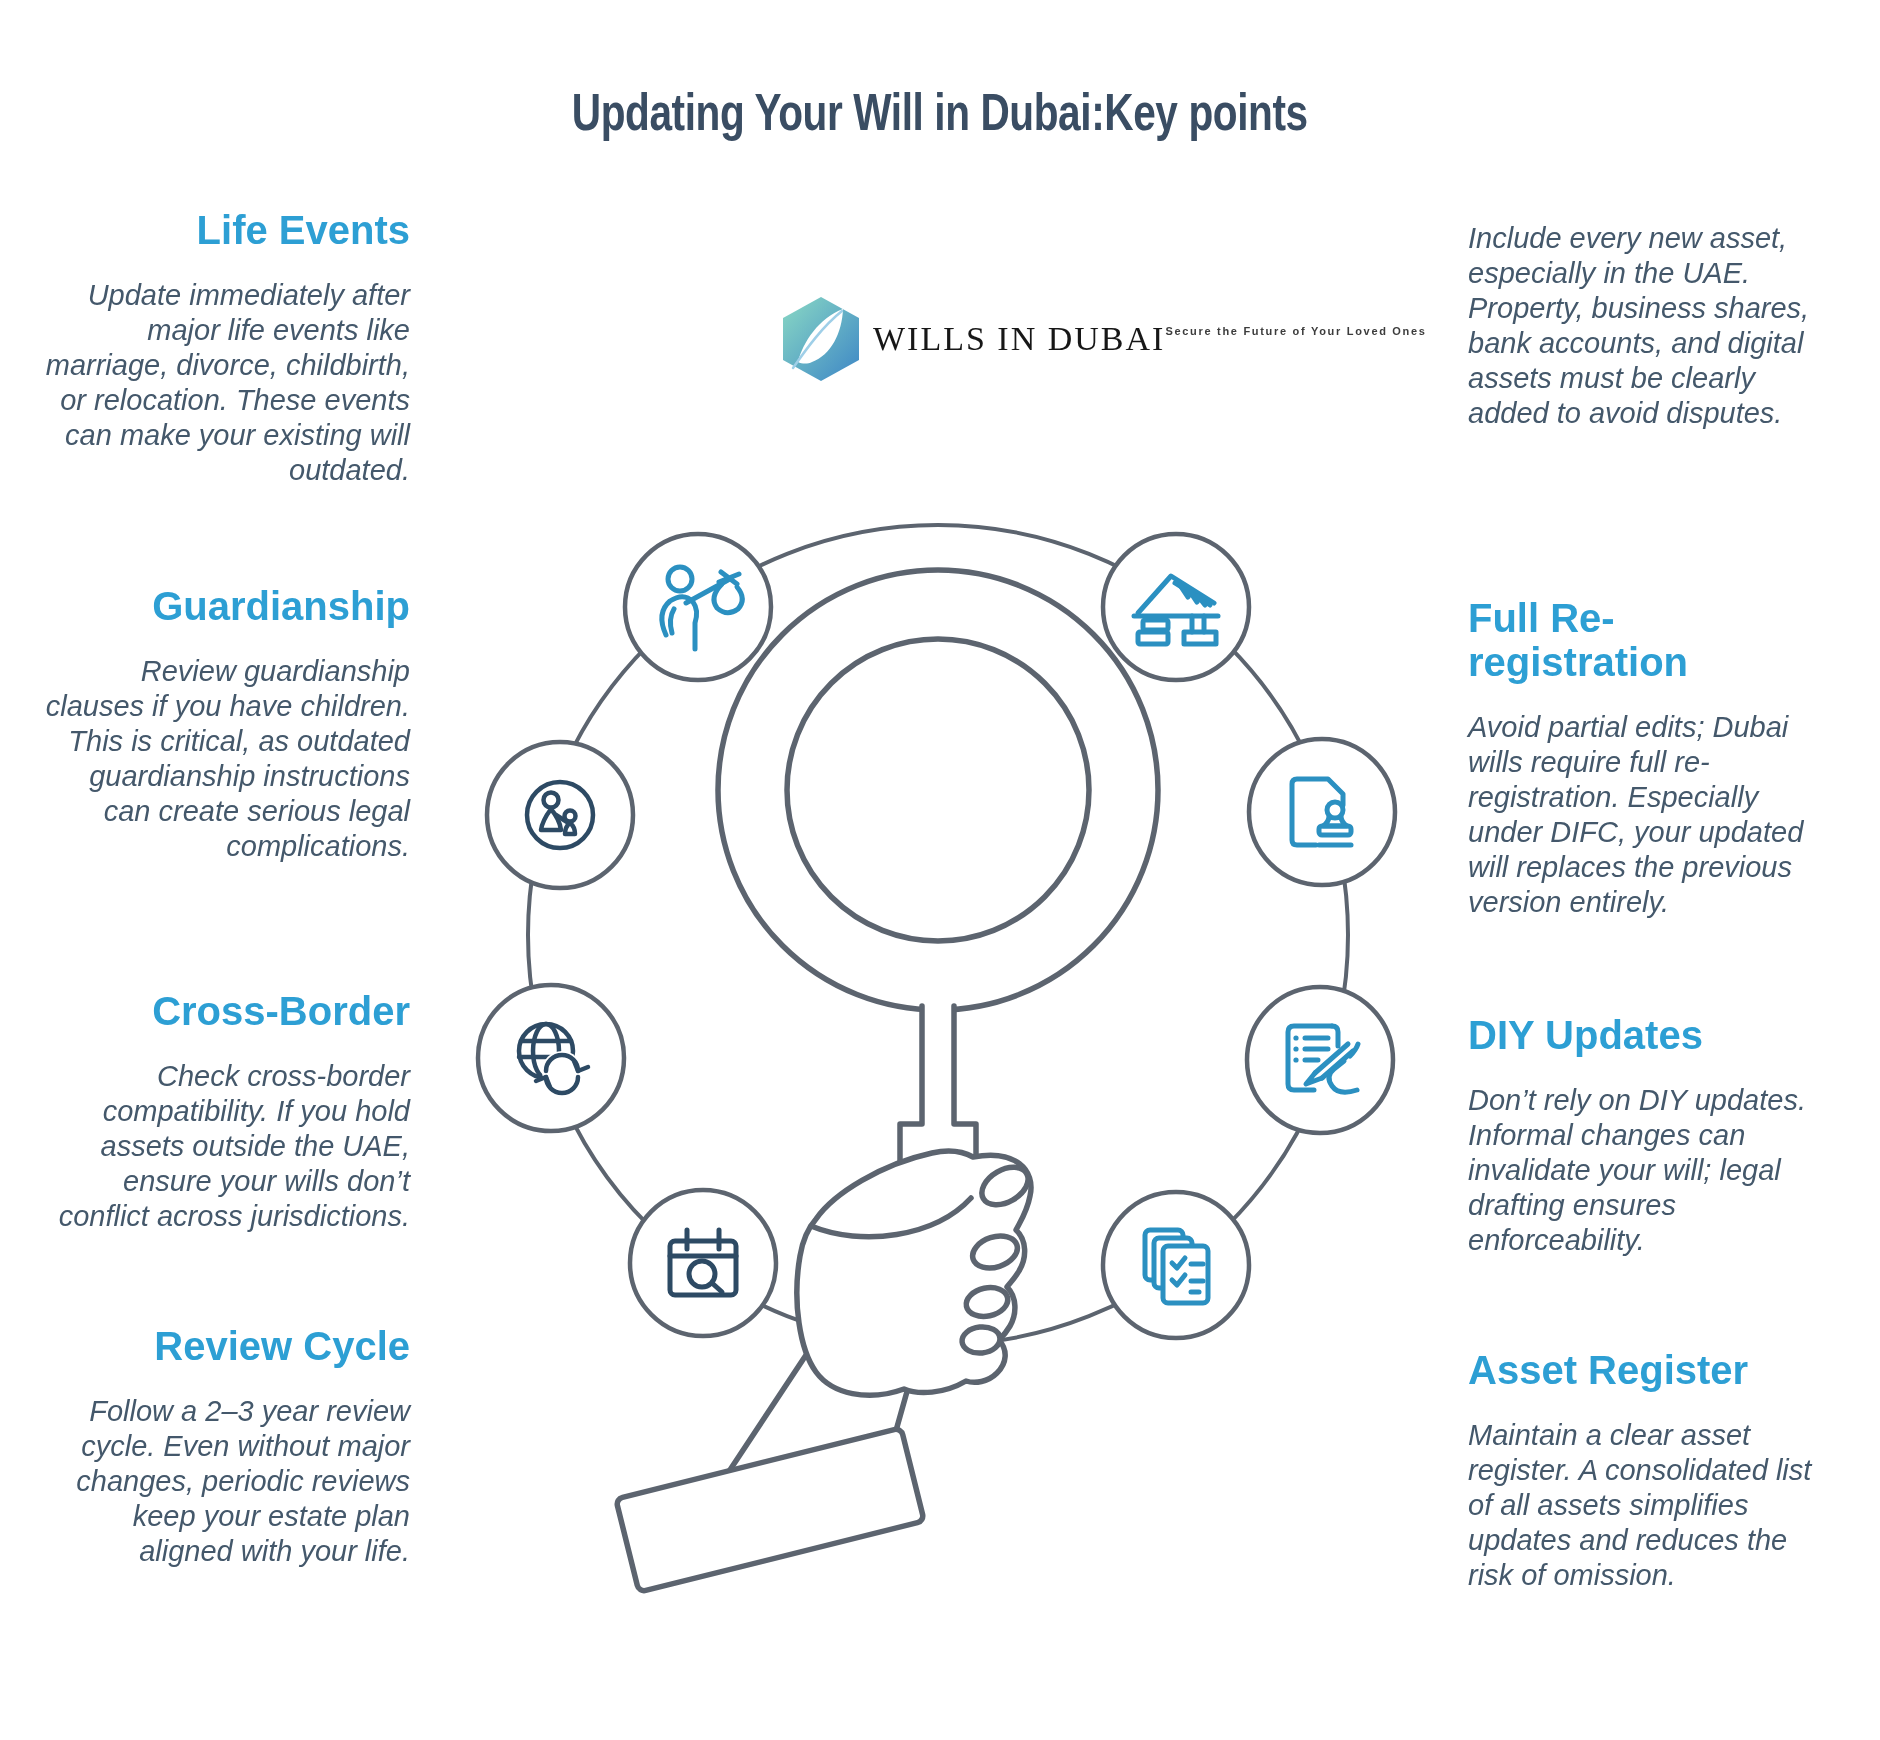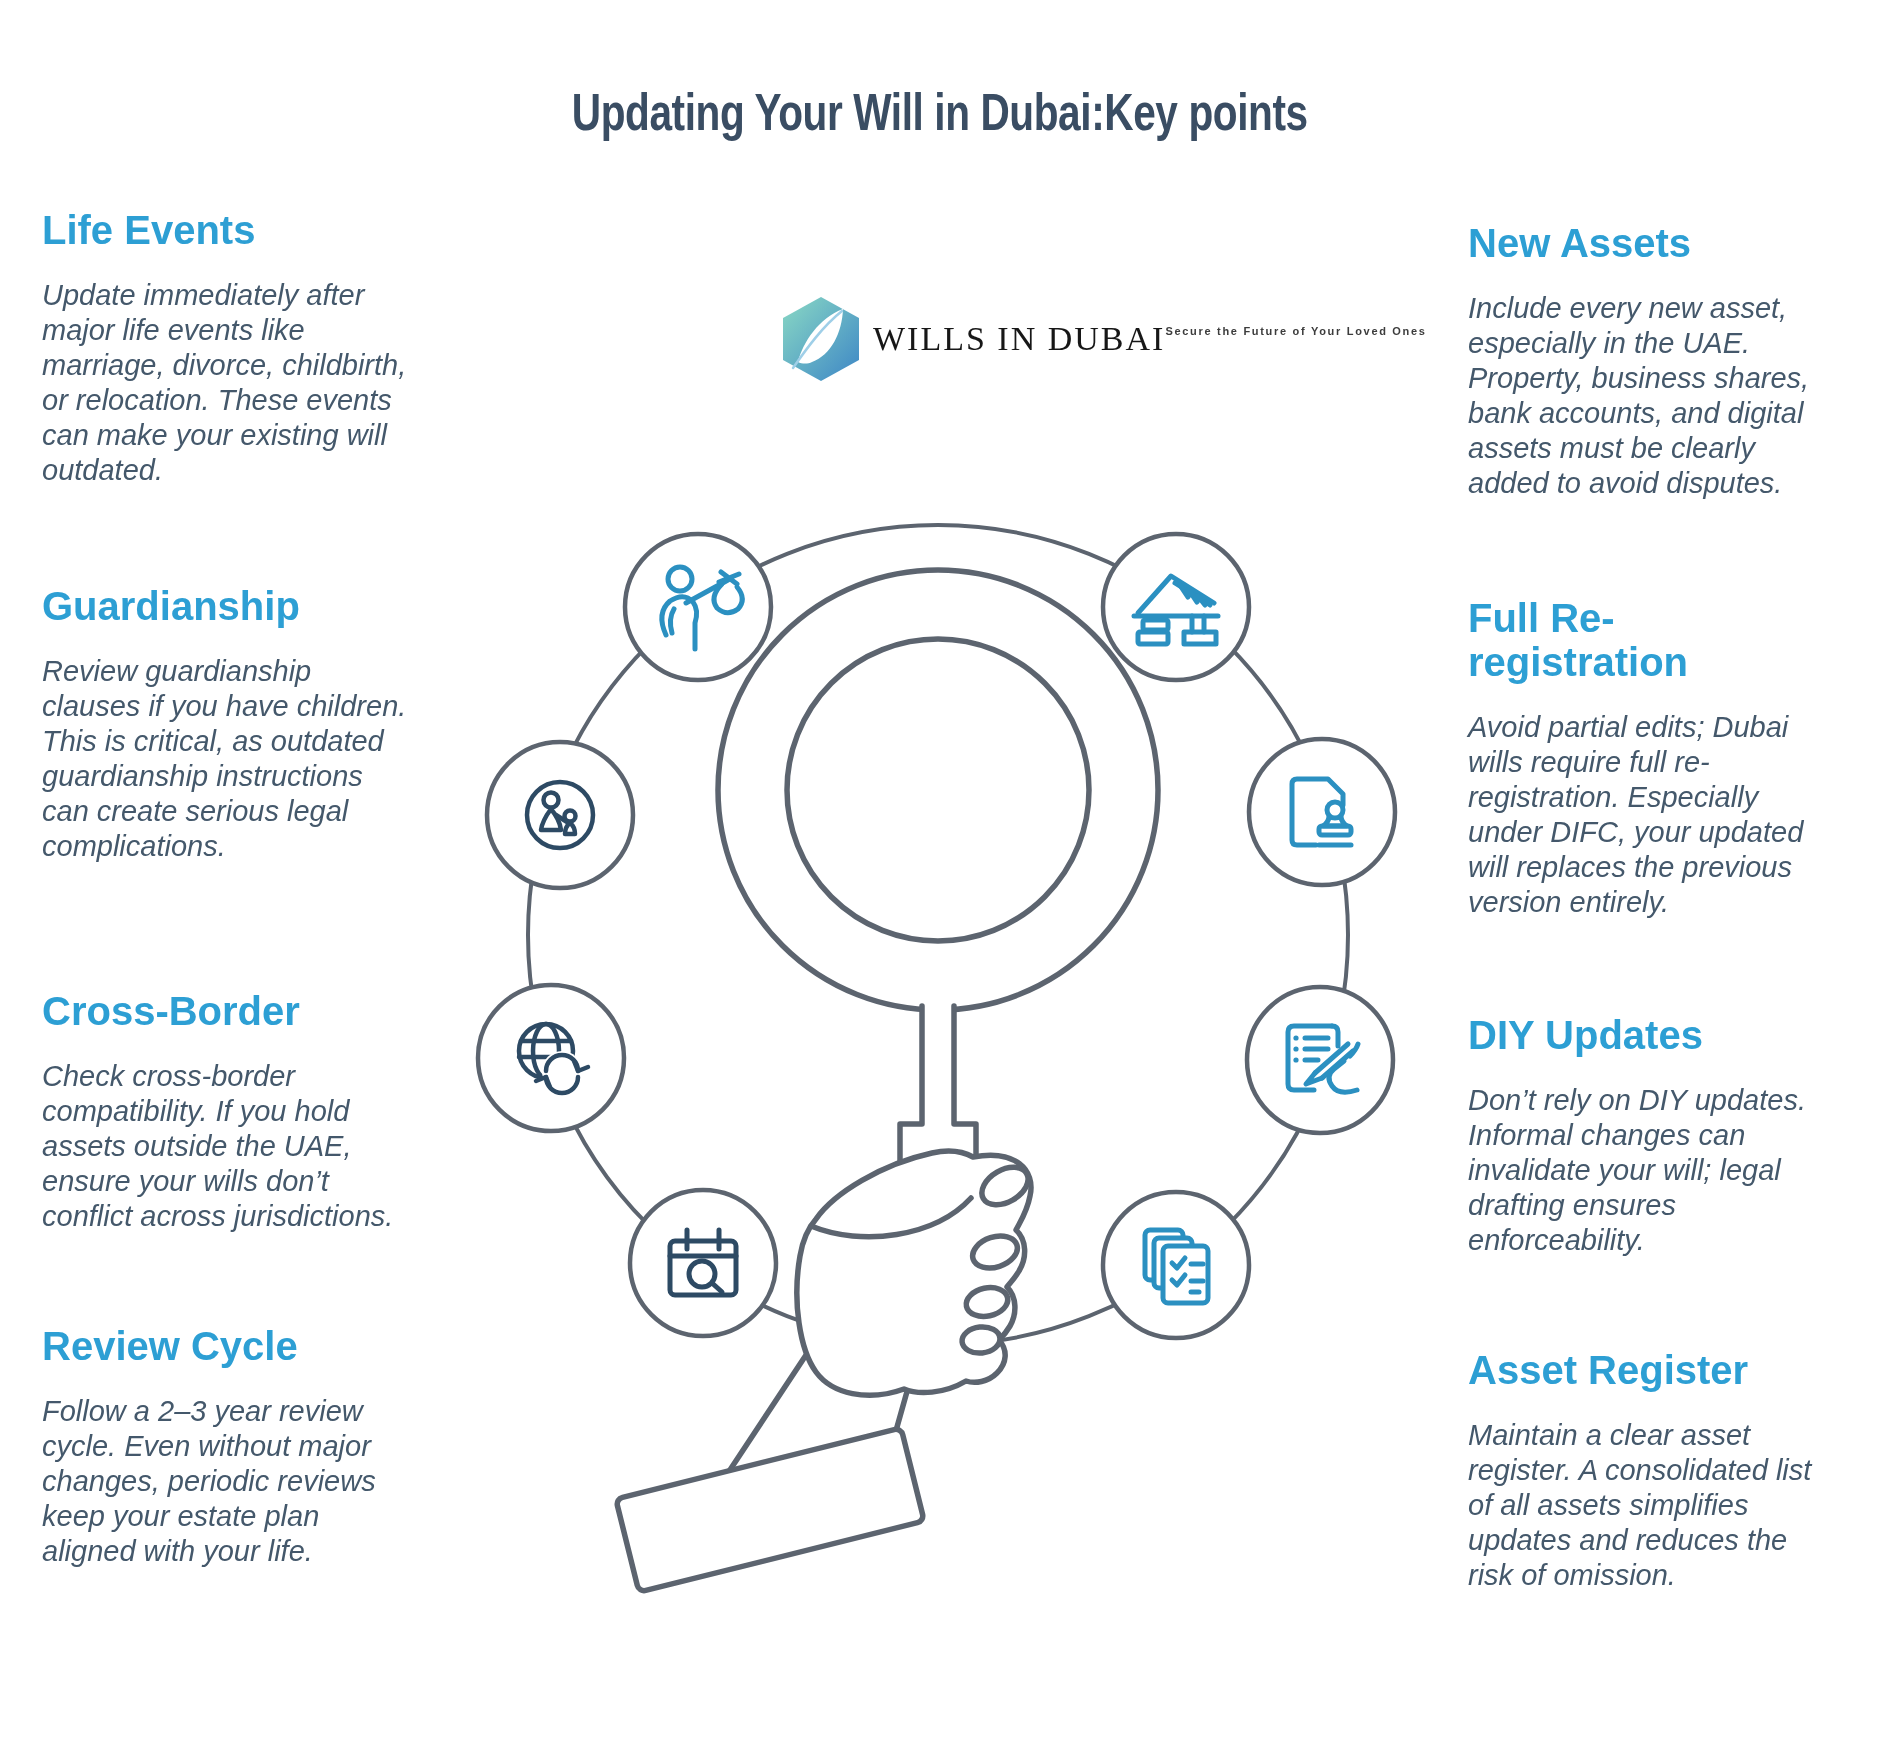--- a/index.html
+++ b/index.html
@@ -12,21 +12,21 @@
   .logo{position:absolute;left:781px;top:296px;display:flex;align-items:center;gap:12px;}
   .logo-text{display:flex;flex-direction:row;}
   .logo-name{font-family:"Liberation Serif",serif;font-size:34px;color:#171717;
              letter-spacing:2px;line-height:36px;white-space:nowrap;}
   .logo-tagline{font-size:11px;font-weight:700;color:#3c3c3c;letter-spacing:1.7px;
                 margin-top:4px;white-space:nowrap;}
   
   .sec{position:absolute;}
   .sec h2{margin:0 0 26px 0;color:#2d9fd4;font-size:40px;line-height:44px;font-weight:700;}
   .sec p{margin:0;color:#44586b;font-size:29px;line-height:35px;font-weight:400;font-style:italic;}
-  .sec.left{left:42px;width:368px;}
+  .sec.left{left:42px;width:368px;text-align:right;}
   .sec.right{left:1468px;width:392px;text-align:left;}
   .sec.right p{max-width:360px;}
   .ls1{top:208px}.ls2{top:584px}.ls3{top:989px}.ls4{top:1324px}
   .rs1{top:221px}.rs2{top:596px}.rs3{top:1013px}.rs4{top:1348px}
   .narrow{max-width:252px;}
   .diagram{position:absolute;left:430px;top:400px;}
 </style>
 </head>
 <body>
 
@@ -63,21 +63,20 @@
   <section class="sec left ls3">
     <h2>Cross-Border</h2>
     <p>Check cross-border compatibility. If you hold assets outside the UAE, ensure your wills don’t conflict across jurisdictions.</p>
   </section>
   <section class="sec left ls4">
     <h2>Review Cycle</h2>
     <p>Follow a 2–3 year review cycle. Even without major changes, periodic reviews keep your estate plan aligned with your life.</p>
   </section>
 
   <section class="sec right rs1">
-    <h2>New Assets</h2>
     <p>Include every new asset, especially in the UAE. Property, business shares, bank accounts, and digital assets must be clearly added to avoid disputes.</p>
   </section>
   <section class="sec right rs2">
     <h2 class="narrow">Full Re-registration</h2>
     <p>Avoid partial edits; Dubai wills require full re-registration. Especially under DIFC, your updated will replaces the previous version entirely.</p>
   </section>
   <section class="sec right rs3">
     <h2>DIY Updates</h2>
     <p>Don’t rely on DIY updates. Informal changes can invalidate your will; legal drafting ensures enforceability.</p>
   </section>

